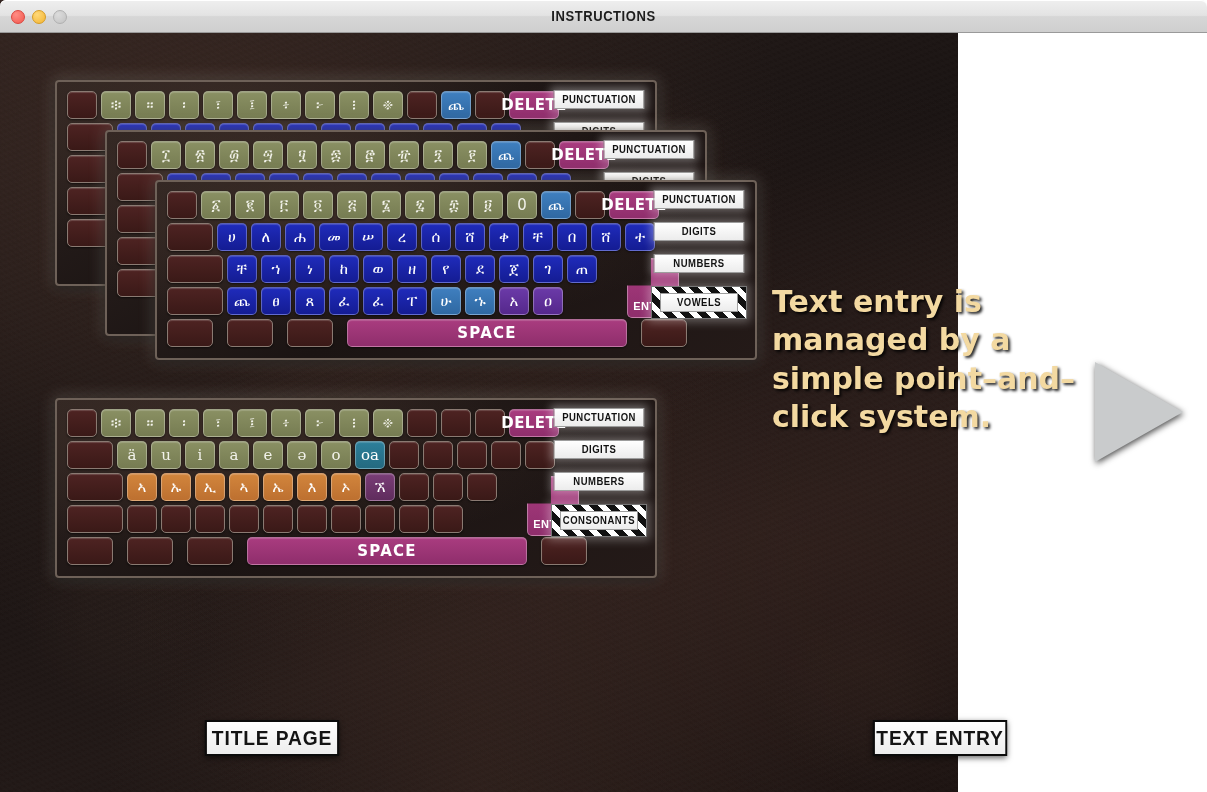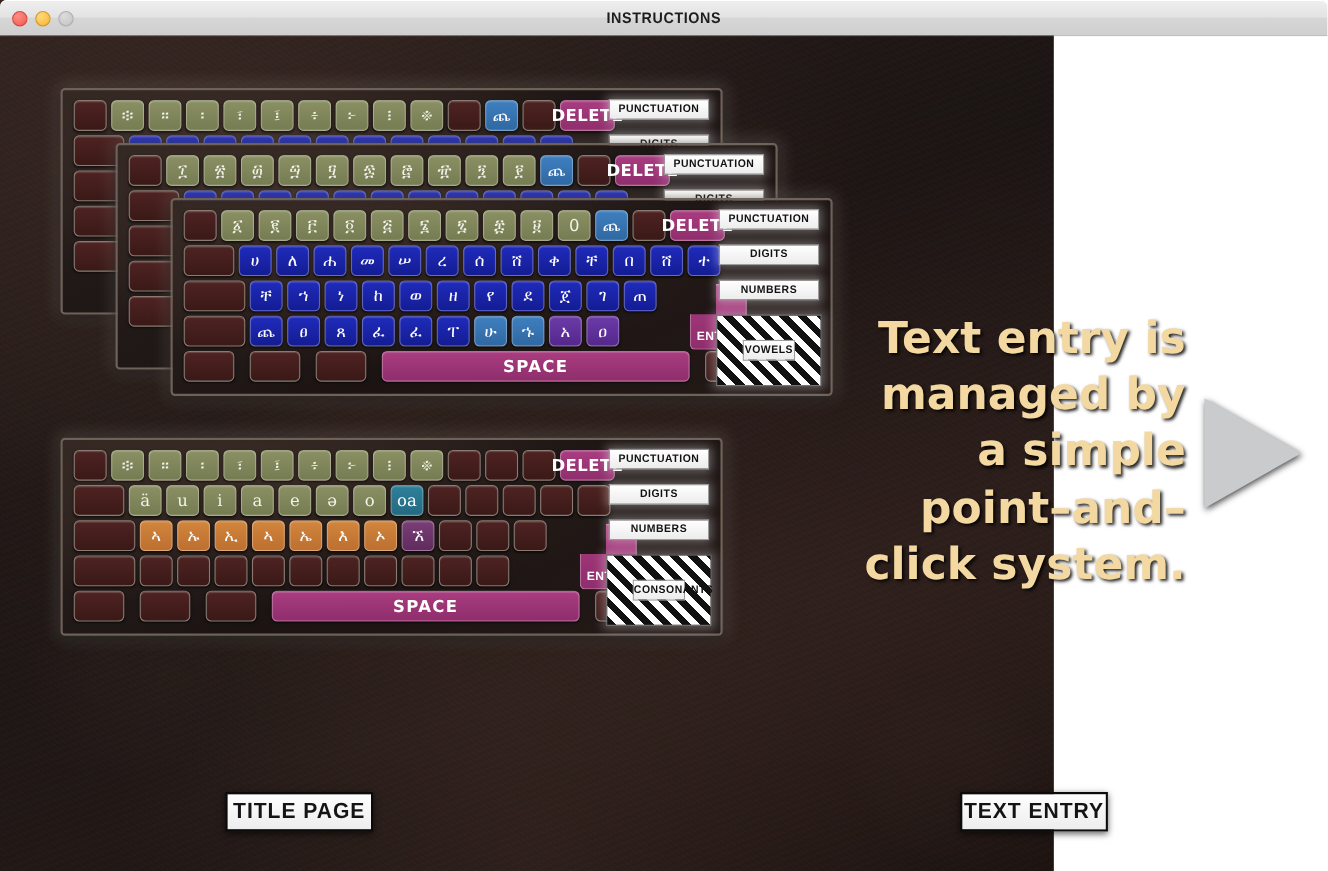--- a/index.html
+++ b/index.html
@@ -122,34 +122,34 @@
     font-size: 10px; font-weight: bold; letter-spacing: .5px;
     text-align: center;
     padding: 3px 0;
     border: 1px solid #9d9d9d;
     margin-bottom: 13px;
     box-shadow: 0 0 9px 3px rgba(255,255,255,.35);
     font-family: "Liberation Sans Narrow", "Liberation Sans", sans-serif;
     transform: scaleX(.95);
   }
   .hazard {
-    padding: 22px;
+    padding: 6px;
     background-image: repeating-linear-gradient(45deg, #111 0 6px, #fff 6px 12px);
     border: 1px solid #777;
     box-shadow: 0 0 9px 3px rgba(255,255,255,.30);
   }
   .hazard .sidebtn { margin-bottom: 0; box-shadow: none; }
 
   
   #message {
     position: absolute;
     left: 772px; top: 283px; width: 306px;
-    text-align: right;
+    text-align: left;
     color: #f3d9a1;
-    font-size: 40px;
+    font-size: 30px;
     font-weight: bold;
     line-height: 1.28;
     text-shadow: 2px 2px 3px rgba(0,0,0,.85);
     font-family: "DejaVu Sans", sans-serif;
   }
   #next-arrow {
     position: absolute; left: 1095px; top: 362px;
     width: 0; height: 0;
     border-top: 50px solid transparent;
     border-bottom: 50px solid transparent;

